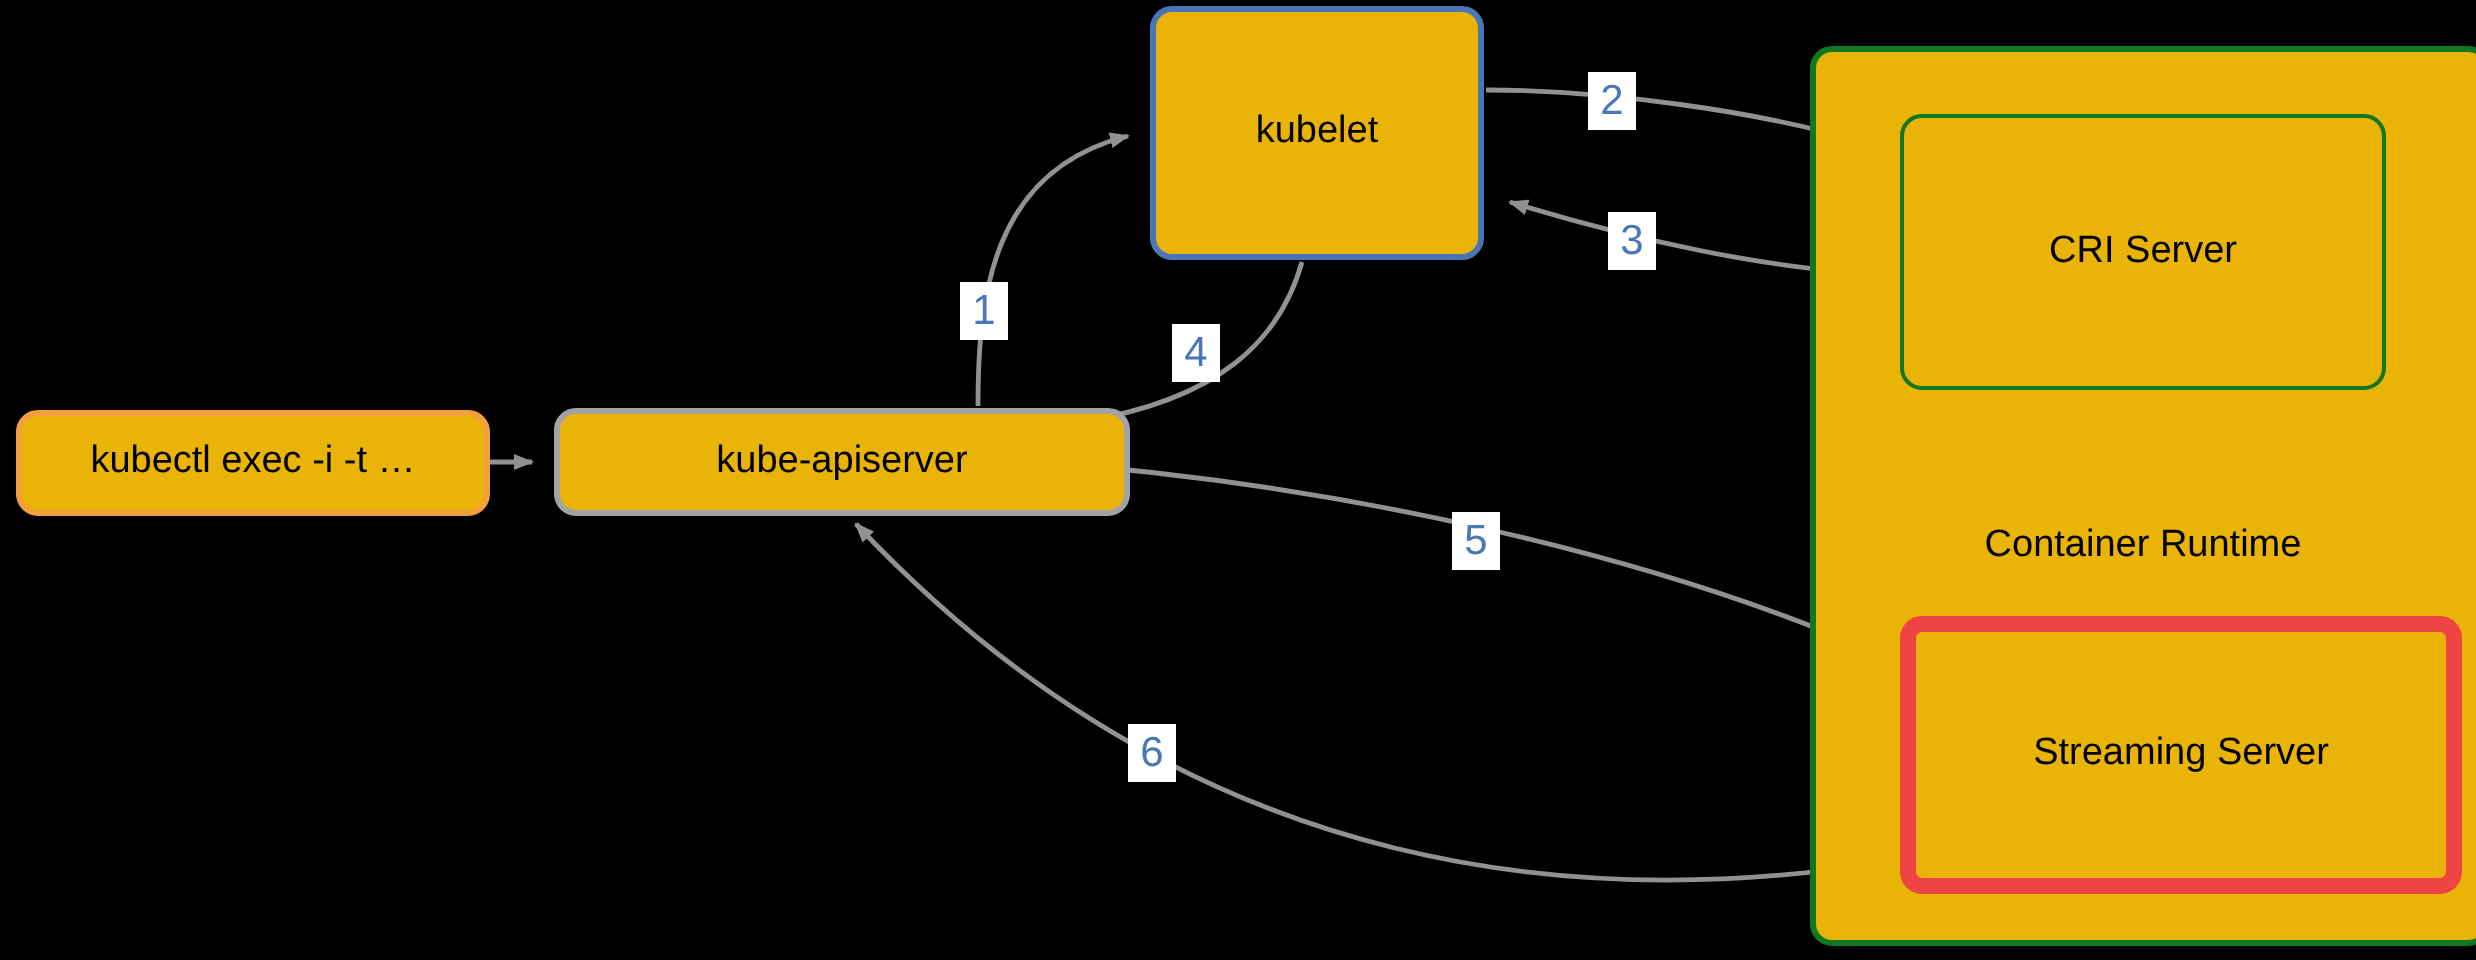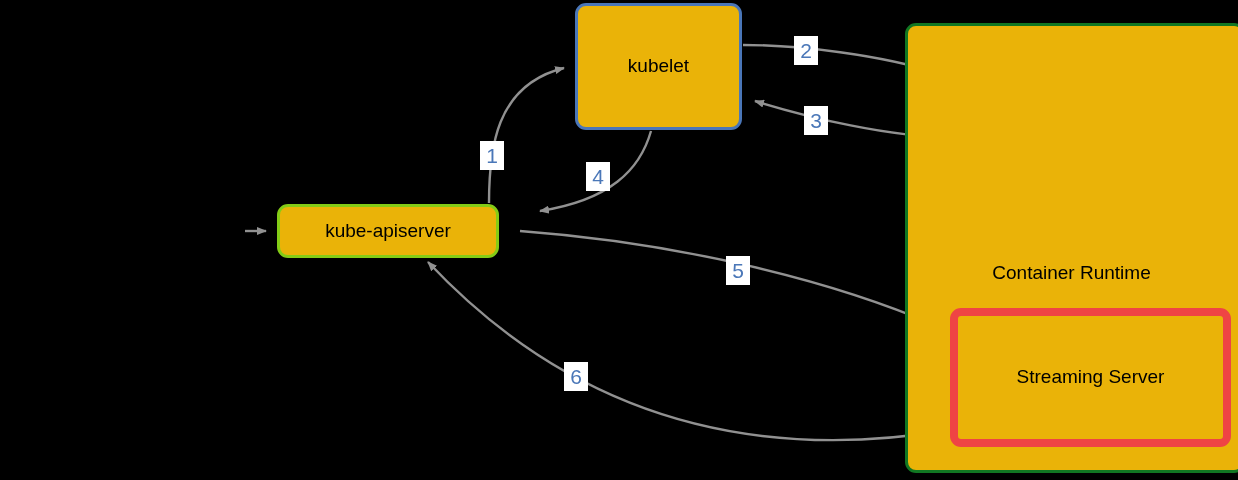--- a/index.html
+++ b/index.html
@@ -39,23 +39,23 @@
     left: 8px;
     top: 205px;
     width: 237px;
     height: 53px;
     border: 3px solid #f2a03c;
     border-radius: 11px;
   }
   .node-apiserver {
     left: 277px;
     top: 204px;
-    width: 222px;
+    width: 288px;
     height: 54px;
-    border: 3px solid #84cc16;
+    border: 3px solid #a3a3a3;
     border-radius: 11px;
   }
   .node-kubelet {
     left: 575px;
     top: 3px;
     width: 167px;
     height: 127px;
     border: 3px solid #4a76b8;
     border-radius: 11px;
   }
@@ -152,29 +152,35 @@
       <path d="M 520 231 C 680 243 830 280 935 325" stroke="#919191" stroke-width="2.4" fill="none" marker-end="url(#ah)"></path>
     </g>
 
     <g>
       <path d="M 950 430 C 800 455 600 445 428 262" stroke="#919191" stroke-width="2.4" fill="none" marker-end="url(#ah)"></path>
     </g>
   </svg>
 
   <div class="node node-runtime"></div>
 
+  <div class="node node-kubectl">
+    <span>kubectl exec -i -t …</span>
+  </div>
 
   <div class="node node-apiserver">
     <span>kube-apiserver</span>
   </div>
 
   <div class="node node-kubelet">
     <span>kubelet</span>
   </div>
 
+  <div class="node node-cri">
+    <span>CRI Server</span>
+  </div>
 
   <div class="node node-streaming">
     <span>Streaming Server</span>
   </div>
 
   <div class="runtime-caption">Container Runtime</div>
 
   <div class="edge-label lbl1">1</div>
   <div class="edge-label lbl2">2</div>
   <div class="edge-label lbl3">3</div>

